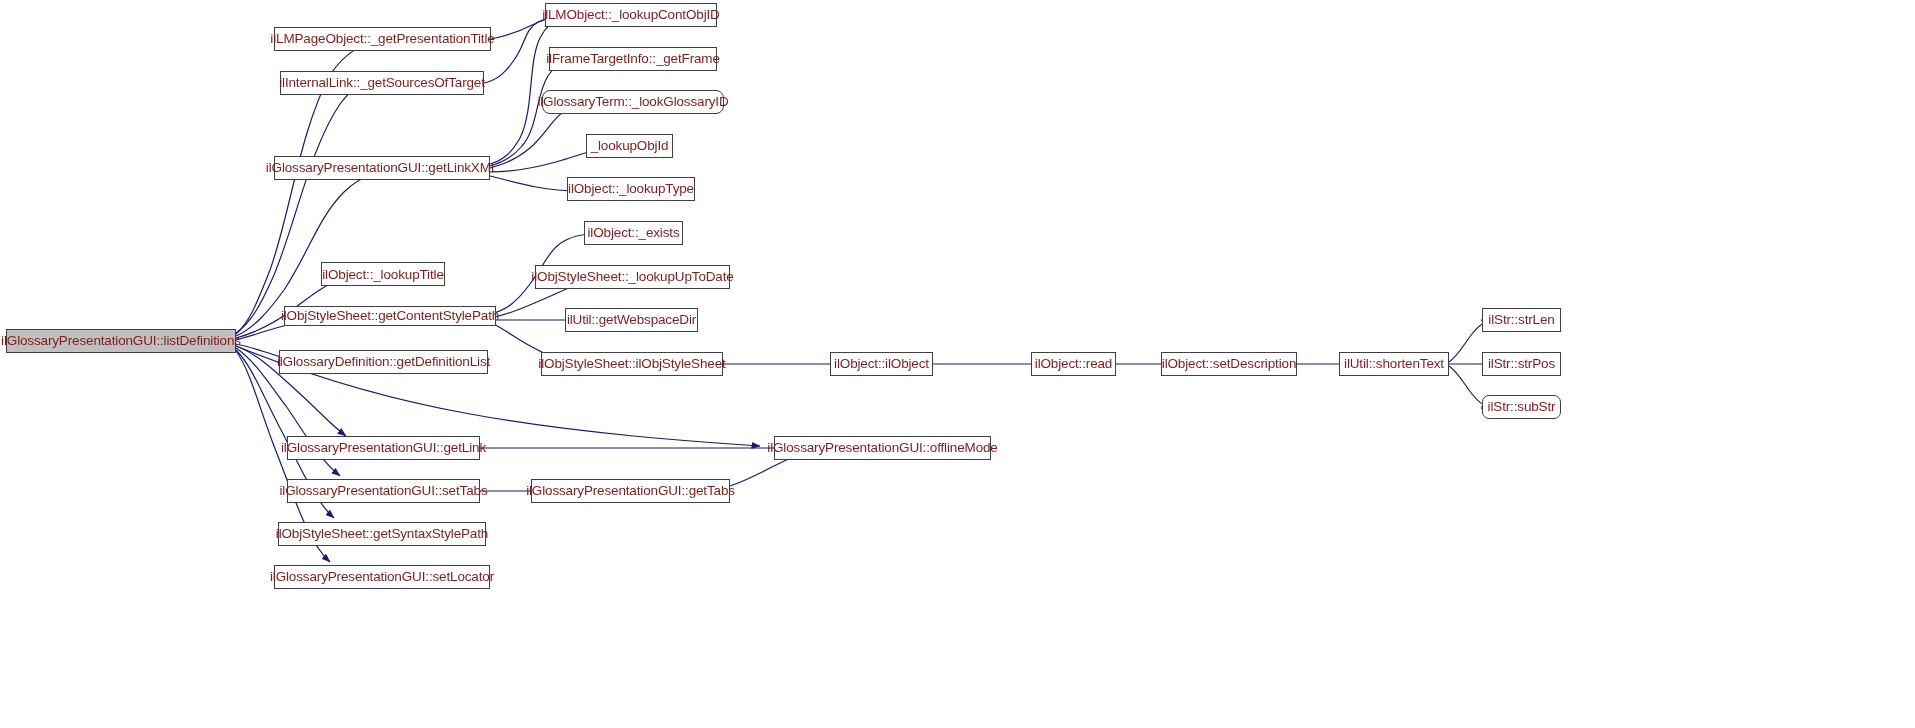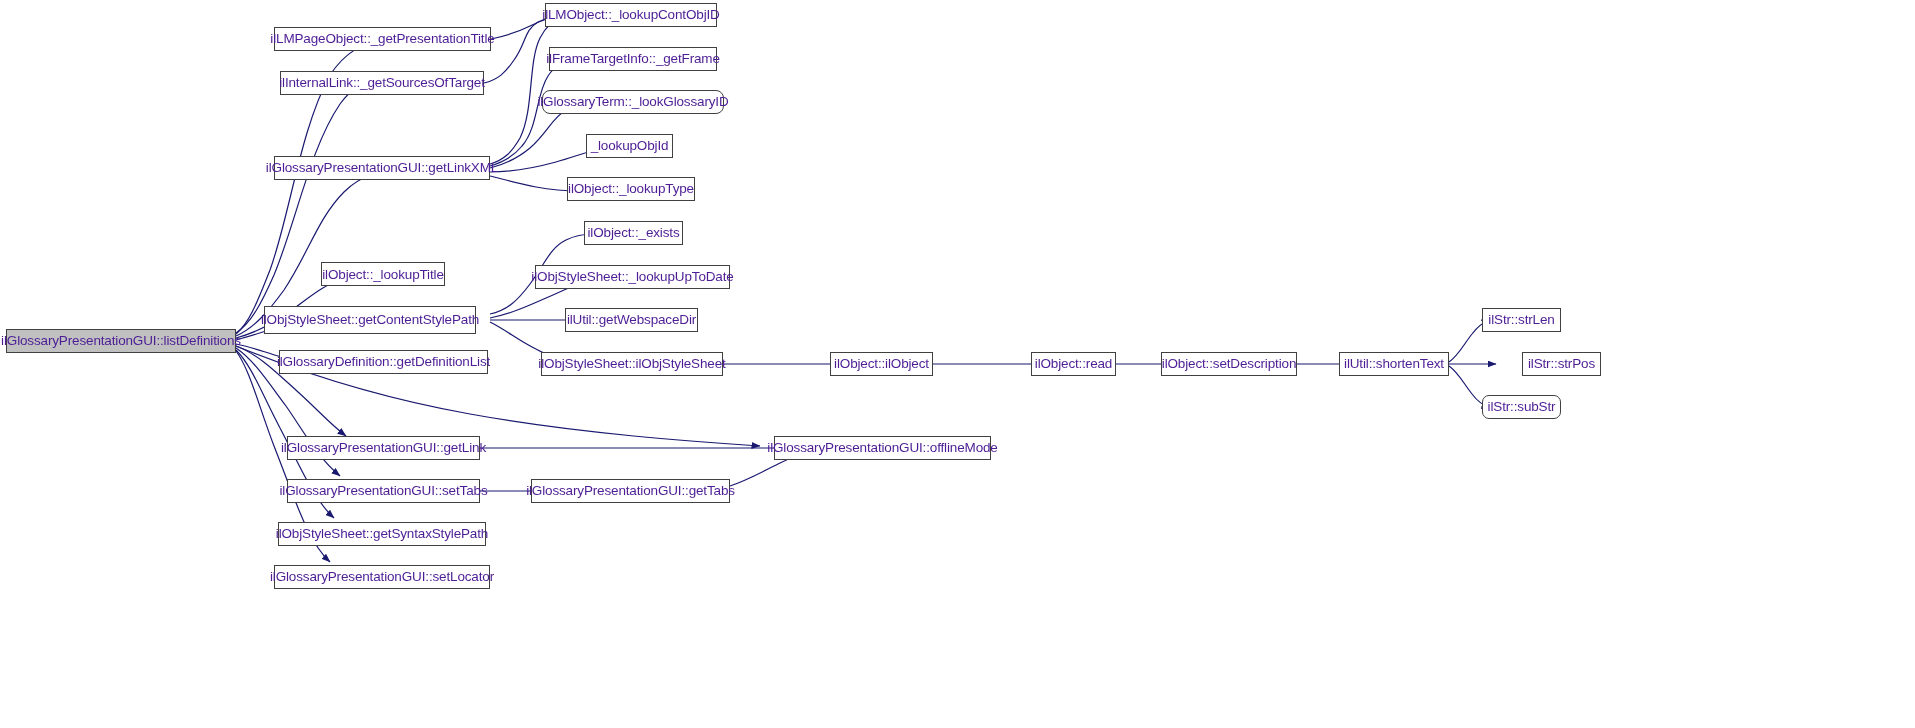--- a/index.html
+++ b/index.html
@@ -31,21 +31,21 @@
     left: 0;
     top: 0;
     width: 1915px;
     height: 728px;
   }
   .gnode {
     position: absolute;
     box-sizing: border-box;
     border: 1px solid #404040;
     background: #ffffff;
-    color: #4c1d95;
+    color: #7f1d1d;
     font-size: 13.5px;
     line-height: 1;
     white-space: nowrap;
     display: flex;
     align-items: center;
     justify-content: center;
     padding: 4px 7px;
     letter-spacing: -0.15px;
   }
   .gnode.root {
@@ -138,42 +138,42 @@
       </div>
       <div class="gnode" style="left: 565px; top: 308px; width: 133px; height: 24px;">
         <span class="gnode-label">ilUtil::getWebspaceDir</span>
       </div>
       <div class="gnode" style="left: 541px; top: 352px; width: 182px; height: 24px;">
         <span class="gnode-label">ilObjStyleSheet::ilObjStyleSheet</span>
       </div>
       <div class="gnode" style="left: 321px; top: 262px; width: 124px; height: 24px; align-items: flex-end;">
         <span class="gnode-label">ilObject::_lookupTitle</span>
       </div>
-      <div class="gnode" style="left: 264px; top: 306px; width: 212px; height: 28px; align-items: center;">
+      <div class="gnode" style="left: 284px; top: 306px; width: 212px; height: 20px; align-items: center;">
         <span class="gnode-label">ilObjStyleSheet::getContentStylePath</span>
       </div>
       <div class="gnode" style="left: 279px; top: 350px; width: 209px; height: 24px;">
         <span class="gnode-label">ilGlossaryDefinition::getDefinitionList</span>
       </div>
       <div class="gnode" style="left: 830px; top: 352px; width: 103px; height: 24px;">
         <span class="gnode-label">ilObject::ilObject</span>
       </div>
       <div class="gnode" style="left: 1031px; top: 352px; width: 85px; height: 24px;">
         <span class="gnode-label">ilObject::read</span>
       </div>
       <div class="gnode" style="left: 1161px; top: 352px; width: 136px; height: 24px;">
         <span class="gnode-label">ilObject::setDescription</span>
       </div>
       <div class="gnode" style="left: 1339px; top: 352px; width: 110px; height: 24px;">
         <span class="gnode-label">ilUtil::shortenText</span>
       </div>
       <div class="gnode" style="left: 1482px; top: 308px; width: 79px; height: 24px;">
         <span class="gnode-label">ilStr::strLen</span>
       </div>
-      <div class="gnode" style="left: 1482px; top: 352px; width: 79px; height: 24px; margin-left: 40px;">
+      <div class="gnode" style="left: 1482px; top: 352px; width: 79px; height: 24px;">
         <span class="gnode-label">ilStr::strPos</span>
       </div>
       <div class="gnode" style="left: 1482px; top: 395px; width: 79px; height: 24px; border-radius: 7px;">
         <span class="gnode-label">ilStr::subStr</span>
       </div>
       <div class="gnode" style="left: 287px; top: 436px; width: 193px; height: 24px;">
         <span class="gnode-label">ilGlossaryPresentationGUI::getLink</span>
       </div>
       <div class="gnode" style="left: 774px; top: 436px; width: 217px; height: 24px;">
         <span class="gnode-label">ilGlossaryPresentationGUI::offlineMode</span>

